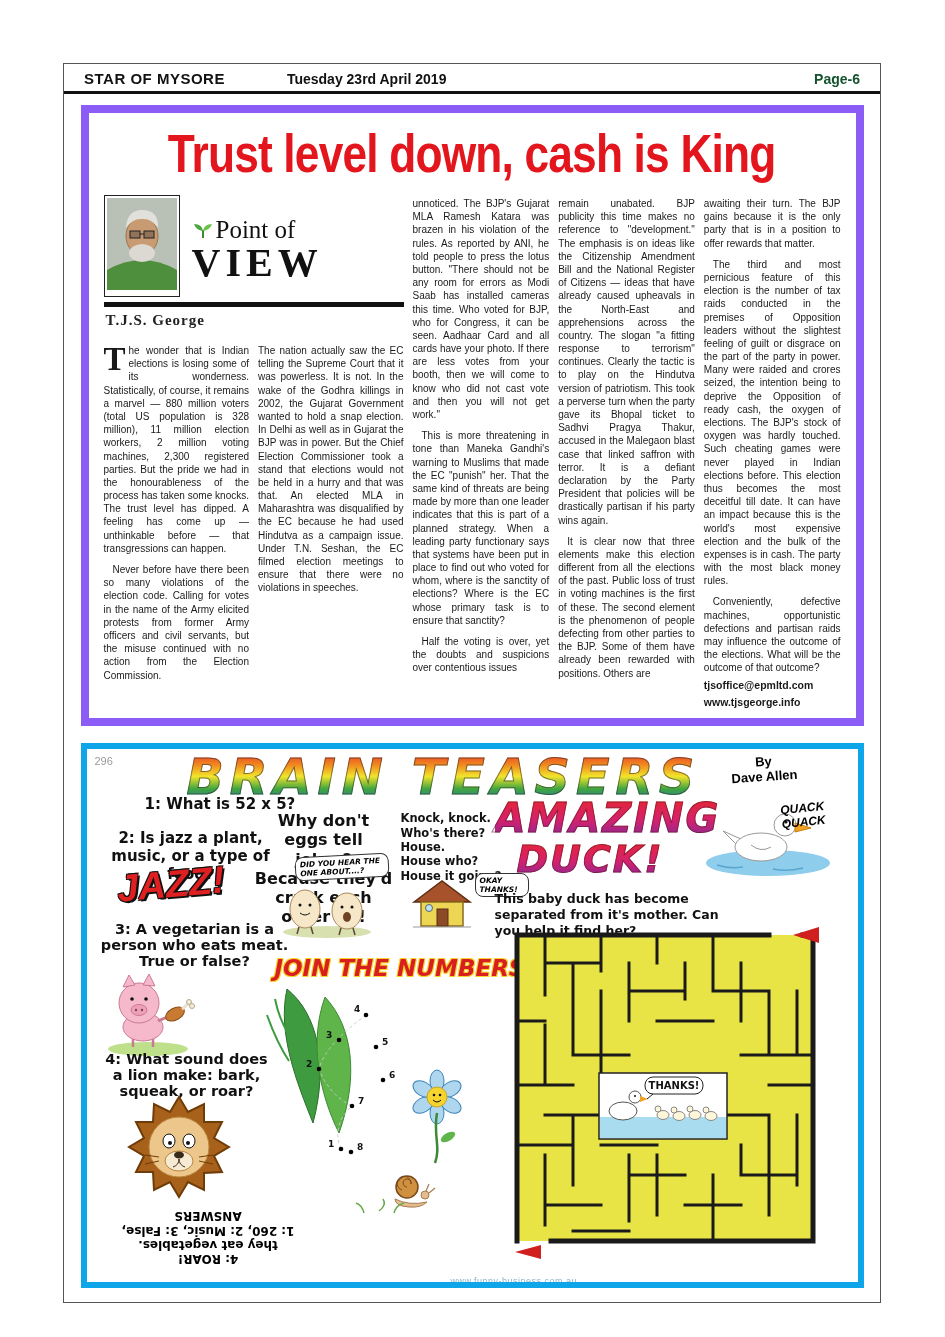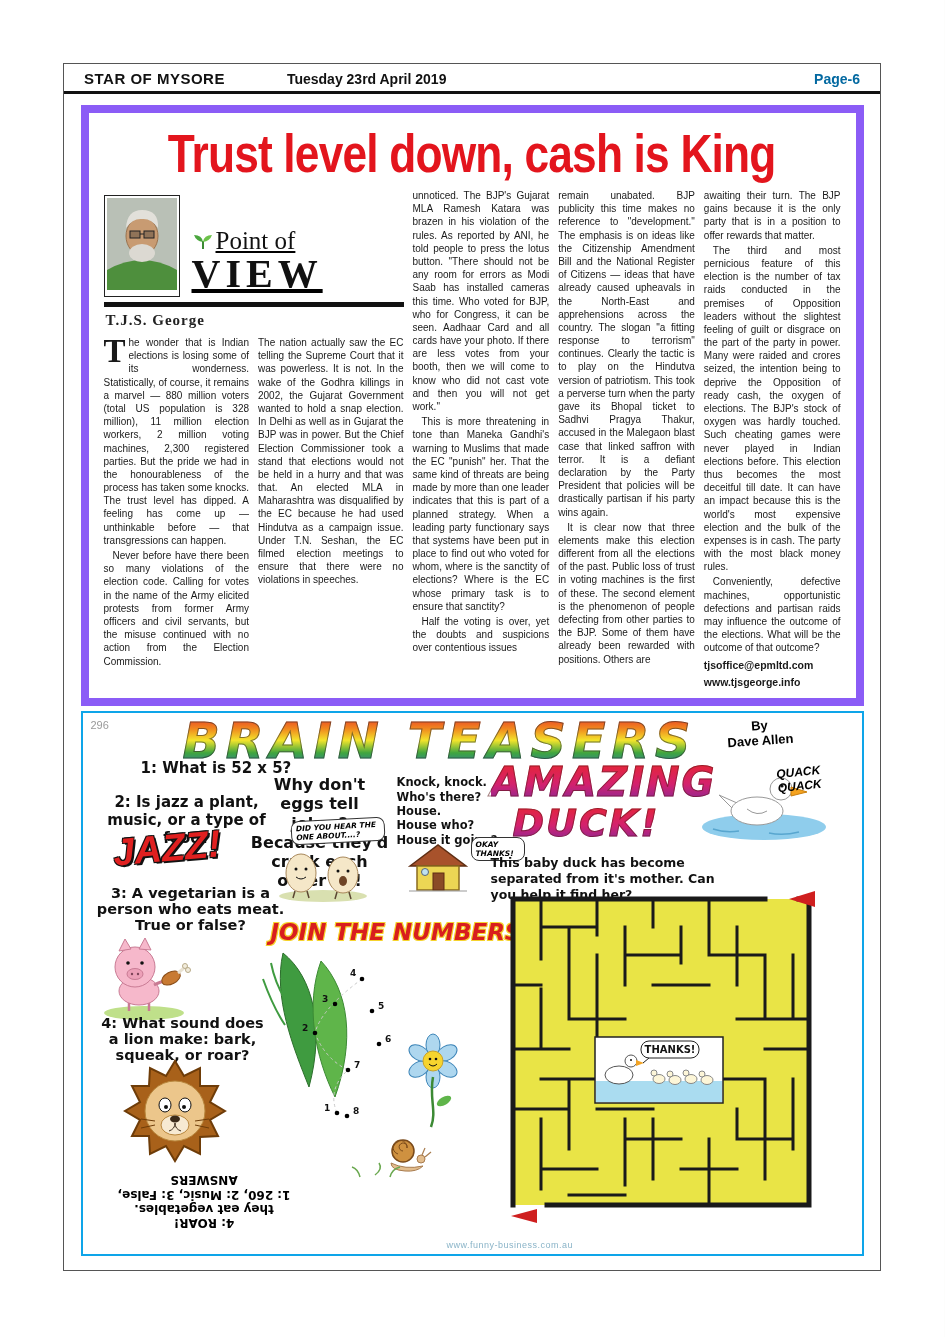--- a/index.html
+++ b/index.html
@@ -4,50 +4,50 @@
 <style>
   * { margin:0; padding:0; box-sizing:border-box; }
   body { background:#fdfdfc; font-family:"Liberation Sans", sans-serif; }
   .page { position:relative; width:944px; height:1337px; background:#fff; overflow:hidden; }
   .sheet { position:absolute; left:63px; top:63px; width:818px; min-height:1208px; border:1px solid #555; background:#fff; }
 
   
   .sheet-header { display:flex; align-items:baseline; padding:6px 20px 4px 20px; border-bottom:3px solid #111; }
   .masthead { font-weight:bold; font-size:15px; letter-spacing:.5px; color:#111; }
   .issue-date { font-weight:bold; font-size:14px; margin-left:62px; color:#111; }
-  .pagenum { margin-left:auto; font-weight:bold; font-size:14px; color:#0369a1; }
+  .pagenum { margin-left:auto; font-weight:bold; font-size:14px; color:#14532d; }
 
   
   .article-box { width:783px; margin:11px auto 0; border:8px solid #8b5cf6; padding:8px 15px 8px 15px; background:#fff; }
   .headline { display:flex; justify-content:center; height:64px; align-items:center; overflow:visible; }
   .headline span { flex:none; white-space:nowrap; font-size:54px; font-weight:900; letter-spacing:-1px;
                    color:#e3151d; transform:scaleX(.82); transform-origin:center; }
 
-  .author-row { display:flex; gap:12px; align-items:flex-end; margin-top:6px;text-decoration:underline; }
+  .author-row { display:flex; gap:12px; align-items:center; margin-top:6px; }
   .photo-frame { border:1.5px solid #222; padding:2px; background:#fff; flex:none; }
   .logo { padding-top:10px; }
   .logo-top { font-family:"Liberation Serif", serif; font-size:25px; color:#111; }
   .logo-top svg { vertical-align:baseline; margin-right:2px; }
   .logo-main { font-family:"Liberation Serif", serif; font-size:40px; font-weight:bold; letter-spacing:5px; margin-top:-5px; color:#111; }
   .author-rule { height:5px; background:#111; margin-top:5px; }
   .author-name { font-family:"Liberation Serif", serif; font-weight:bold; font-size:15px; letter-spacing:1px; margin:5px 0 7px 2px; color:#222; }
 
   .article-body { display:flex; gap:9px; margin-top:4px; }
   .left-group { width:300px; flex:none; }
   .cols2 { display:flex; gap:9px; }
   .col { flex:1; font-size:10px; line-height:1.32; text-align:justify; color:#191919; min-width:0; }
-  .col p { margin:0 0 2px 0; text-indent:9px; }
+  .col p { margin:8px 0 2px 0; text-indent:9px; }
   .col p.nofirst { text-indent:0; }
   p.dropcap { text-indent:0; }
   p.dropcap::first-letter { float:left; font-family:"Liberation Serif", serif; font-weight:bold;
                             font-size:33px; line-height:26px; padding:2px 3px 0 0; }
   .contact { text-align:left; font-weight:bold; font-size:10.5px; margin-top:4px; }
 
   
-  .brain-box { position:relative; width:783px; height:545px; border:2px solid #0ea5e9; margin:5px auto 14px; background:#fff; overflow:hidden; }
+  .brain-box { position:relative; width:783px; height:545px; border:6px solid #0ea5e9; margin:17px auto 14px; background:#fff; overflow:hidden; }
   .abs { position:absolute; }
   .bt-code { left:8px; top:6px; font-size:11px; color:#9a9a9a; }
   .bt-title { left:100px; top:0; font-size:49px; font-style:italic; font-weight:900; letter-spacing:6px;
               color:#d8481f; white-space:nowrap; font-family:"DejaVu Sans", sans-serif; }
   .bt-by { left:644px; top:6px; font-weight:bold; font-size:13px; text-align:center; transform:rotate(-4deg); line-height:1.15; }
   .q { font-family:"DejaVu Sans", sans-serif; font-weight:bold; color:#111; }
   .bt-q1 { left:58px; top:46px; font-size:15px; }
   .bt-q2 { left:10px; top:80px; width:188px; font-size:15px; text-align:center; }
   .bt-jazz { left:30px; top:114px; font-size:38px; font-style:italic; font-weight:900; color:#e02020;
              text-shadow:2px 2px 0 #111, -1px -1px 0 #111, 1px -1px 0 #111, -1px 1px 0 #111; transform:rotate(-5deg); }

